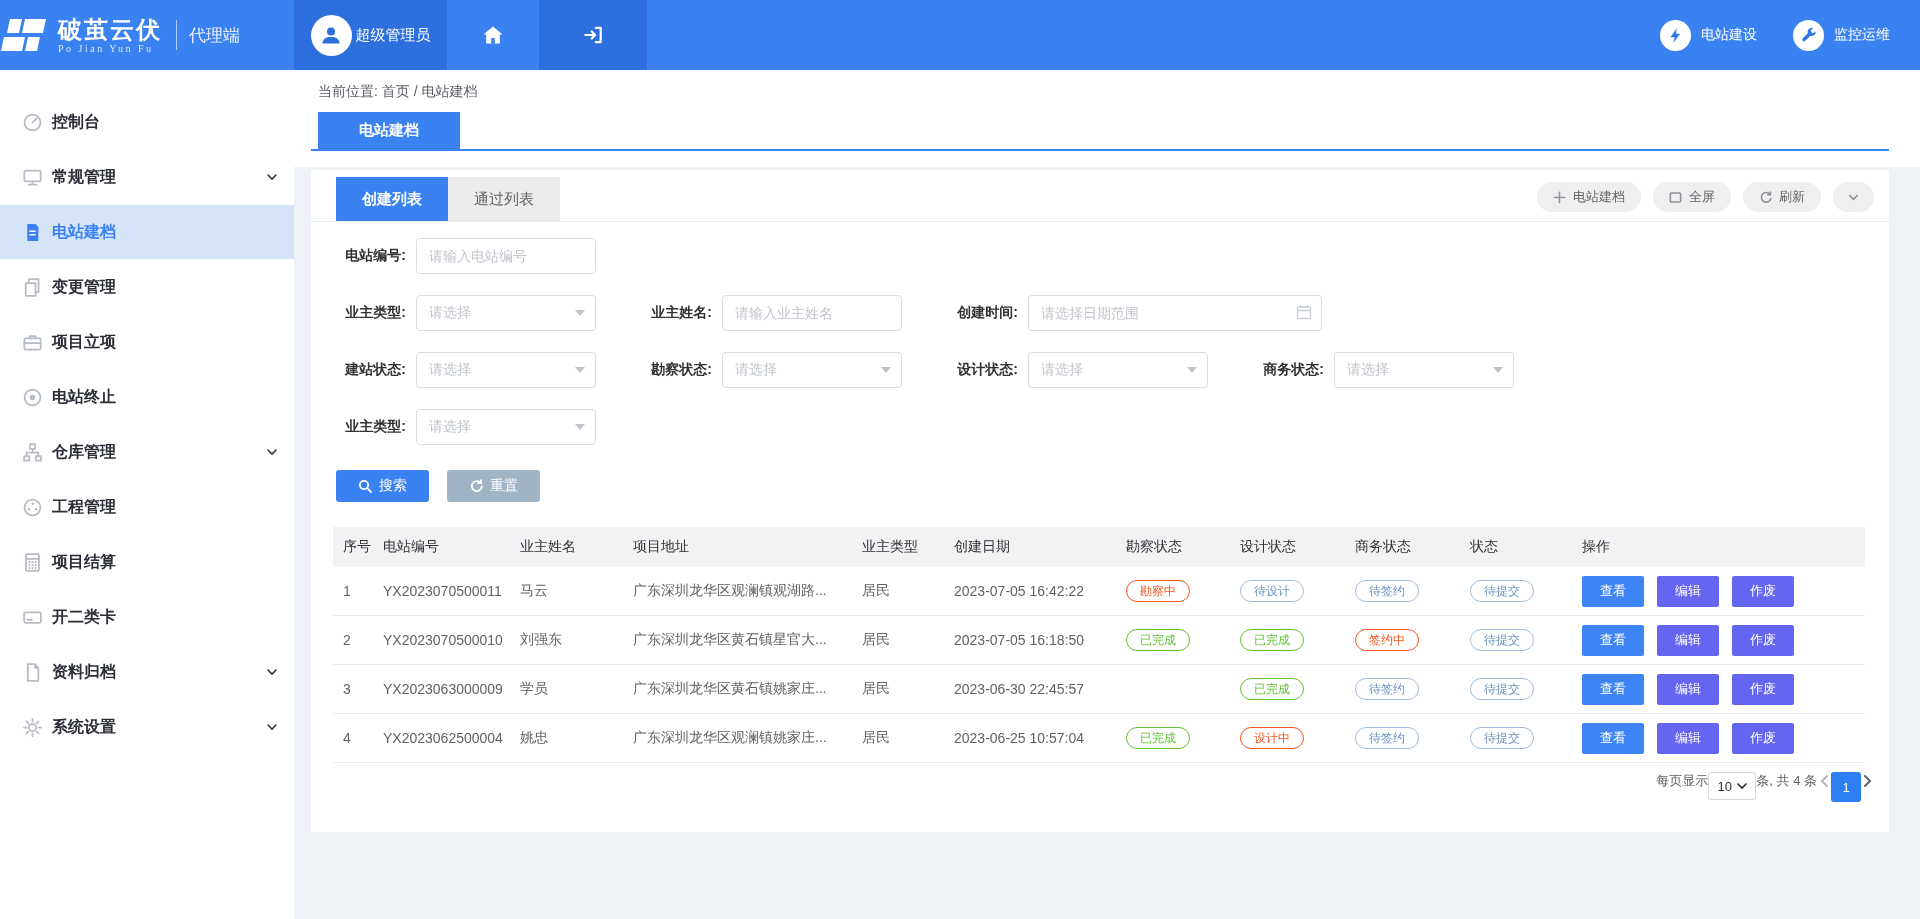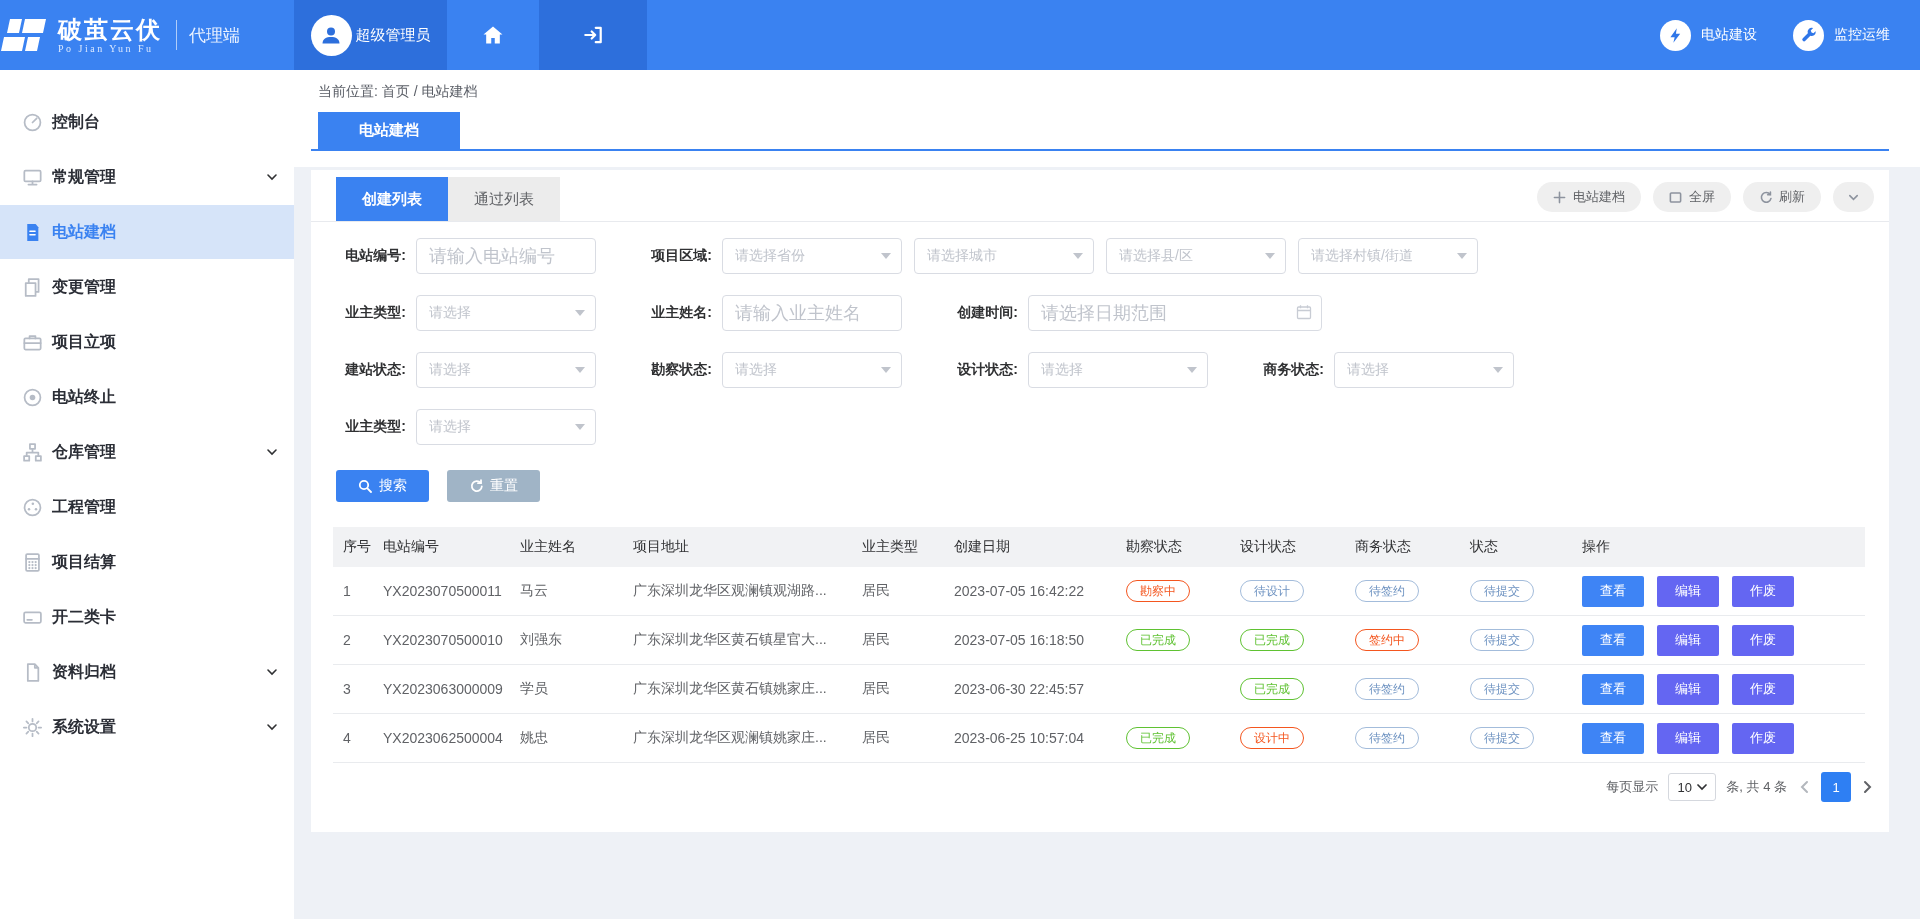--- a/index.html
+++ b/index.html
@@ -52,21 +52,21 @@
   .tpill { height:30px; background:#efefef; border-radius:15px; border:none; display:flex; align-items:center; gap:7px; padding:0 16px; font-size:13px; color:#606266; cursor:pointer; font-family:inherit; }
   .tpill.sm { padding:0 14px; }
 
   
   .fform { position:absolute; left:25px; top:68px; }
   .frow { display:flex; margin-bottom:21px; }
   .fgroup { display:flex; align-items:center; margin-right:46px; }
   .fgroup:last-child { margin-right:0; }
   .flabel { width:70px; text-align:right; margin-right:10px; font-size:14px; font-weight:600; color:#303133; white-space:nowrap; }
   .fld { width:180px; height:36px; border:1px solid #d9dce3; border-radius:4px; background:#fff; }
-  input.fld { padding:0 12px; font-size:18px; color:#606266; font-family:inherit; outline:none; }
+  input.fld { padding:0 12px; font-size:14px; color:#606266; font-family:inherit; outline:none; }
   input.fld::placeholder { color:#c0c4cc; }
   .sel { display:flex; align-items:center; padding:0 10px 0 12px; cursor:pointer; }
   .sel .ph { font-size:14px; color:#c0c4cc; flex:1; white-space:nowrap; overflow:hidden; }
   .caret { width:0; height:0; border-left:5px solid transparent; border-right:5px solid transparent; border-top:6px solid #c0c4cc; flex:none; }
   .sel-gap { margin-right:12px; }
   .datewrap { position:relative; }
   .datewrap input { width:294px; }
   .cal-ico { position:absolute; right:10px; top:9px; }
 
   .btnrow { position:absolute; left:25px; top:300px; display:flex; gap:18px; }
@@ -84,21 +84,21 @@
   .pill { display:inline-block; border:1px solid; border-radius:14px; background:#fff; font-size:12px; padding:4px 13px; line-height:1; }
   .pill.orange { color:#f4561f; border-color:#f4561f; }
   .pill.green { color:#5fc232; border-color:#5fc232; }
   .pill.steel { color:#6d92c1; border-color:#a3bcdb; }
   .ops { display:flex; gap:13px; }
   .abtn { width:62px; height:31px; border:none; border-radius:2px; color:#fff; font-size:13px; cursor:pointer; font-family:inherit; }
   .abtn.view { background:#3e84f5; }
   .abtn.purple { background:#6466f2; }
 
   
-  .pager { position:absolute; right:14px; top:602px; display:flex; align-items:center; gap:10px; font-size:13px; color:#606266; }
+  .pager { position:absolute; right:14px; top:602px; display:flex; align-items:flex-start; font-size:13px; color:#606266; }
   .psel { width:48px; height:28px; border:1px solid #d5d8de; border-radius:3px; display:flex; align-items:center; justify-content:center; gap:5px; font-size:13px; color:#303133; cursor:pointer; background:#fff; }
   .pchev { background:none; border:none; cursor:pointer; display:flex; align-items:center; padding:2px; }
   .pnum { width:30px; height:30px; border:none; border-radius:3px; background:#2e7ff3; color:#fff; font-size:13px; cursor:pointer; }
 </style>
 </head>
 <body>
 
 <div class="hdr">
   <div class="hdr-brand">
     <svg width="48" height="40" viewBox="0 0 48 40">
@@ -318,39 +318,20 @@
           <path d="M3 5 l4 4 4 -4"></path>
         </svg>
     </button>
   </div>
 
   <div class="fform">
     <div class="frow">
       <div class="fgroup">
         <span class="flabel">电站编号:</span>
         <input class="fld" placeholder="请输入电站编号" style="">
-      </div>
-      <div class="fgroup">
-        <span class="flabel">项目区域:</span>
-        <div class="fld sel sel-gap">
-          <span class="ph">请选择省份</span>
-            <span class="caret"></span>
-        </div>
-        <div class="fld sel sel-gap">
-          <span class="ph">请选择城市</span>
-            <span class="caret"></span>
-        </div>
-        <div class="fld sel sel-gap">
-          <span class="ph">请选择县/区</span>
-            <span class="caret"></span>
-        </div>
-        <div class="fld sel">
-          <span class="ph">请选择村镇/街道</span>
-            <span class="caret"></span>
-        </div>
       </div>
     </div>
 
     <div class="frow">
       <div class="fgroup">
         <span class="flabel">业主类型:</span>
         <div class="fld sel">
           <span class="ph">请选择</span>
             <span class="caret"></span>
         </div>

